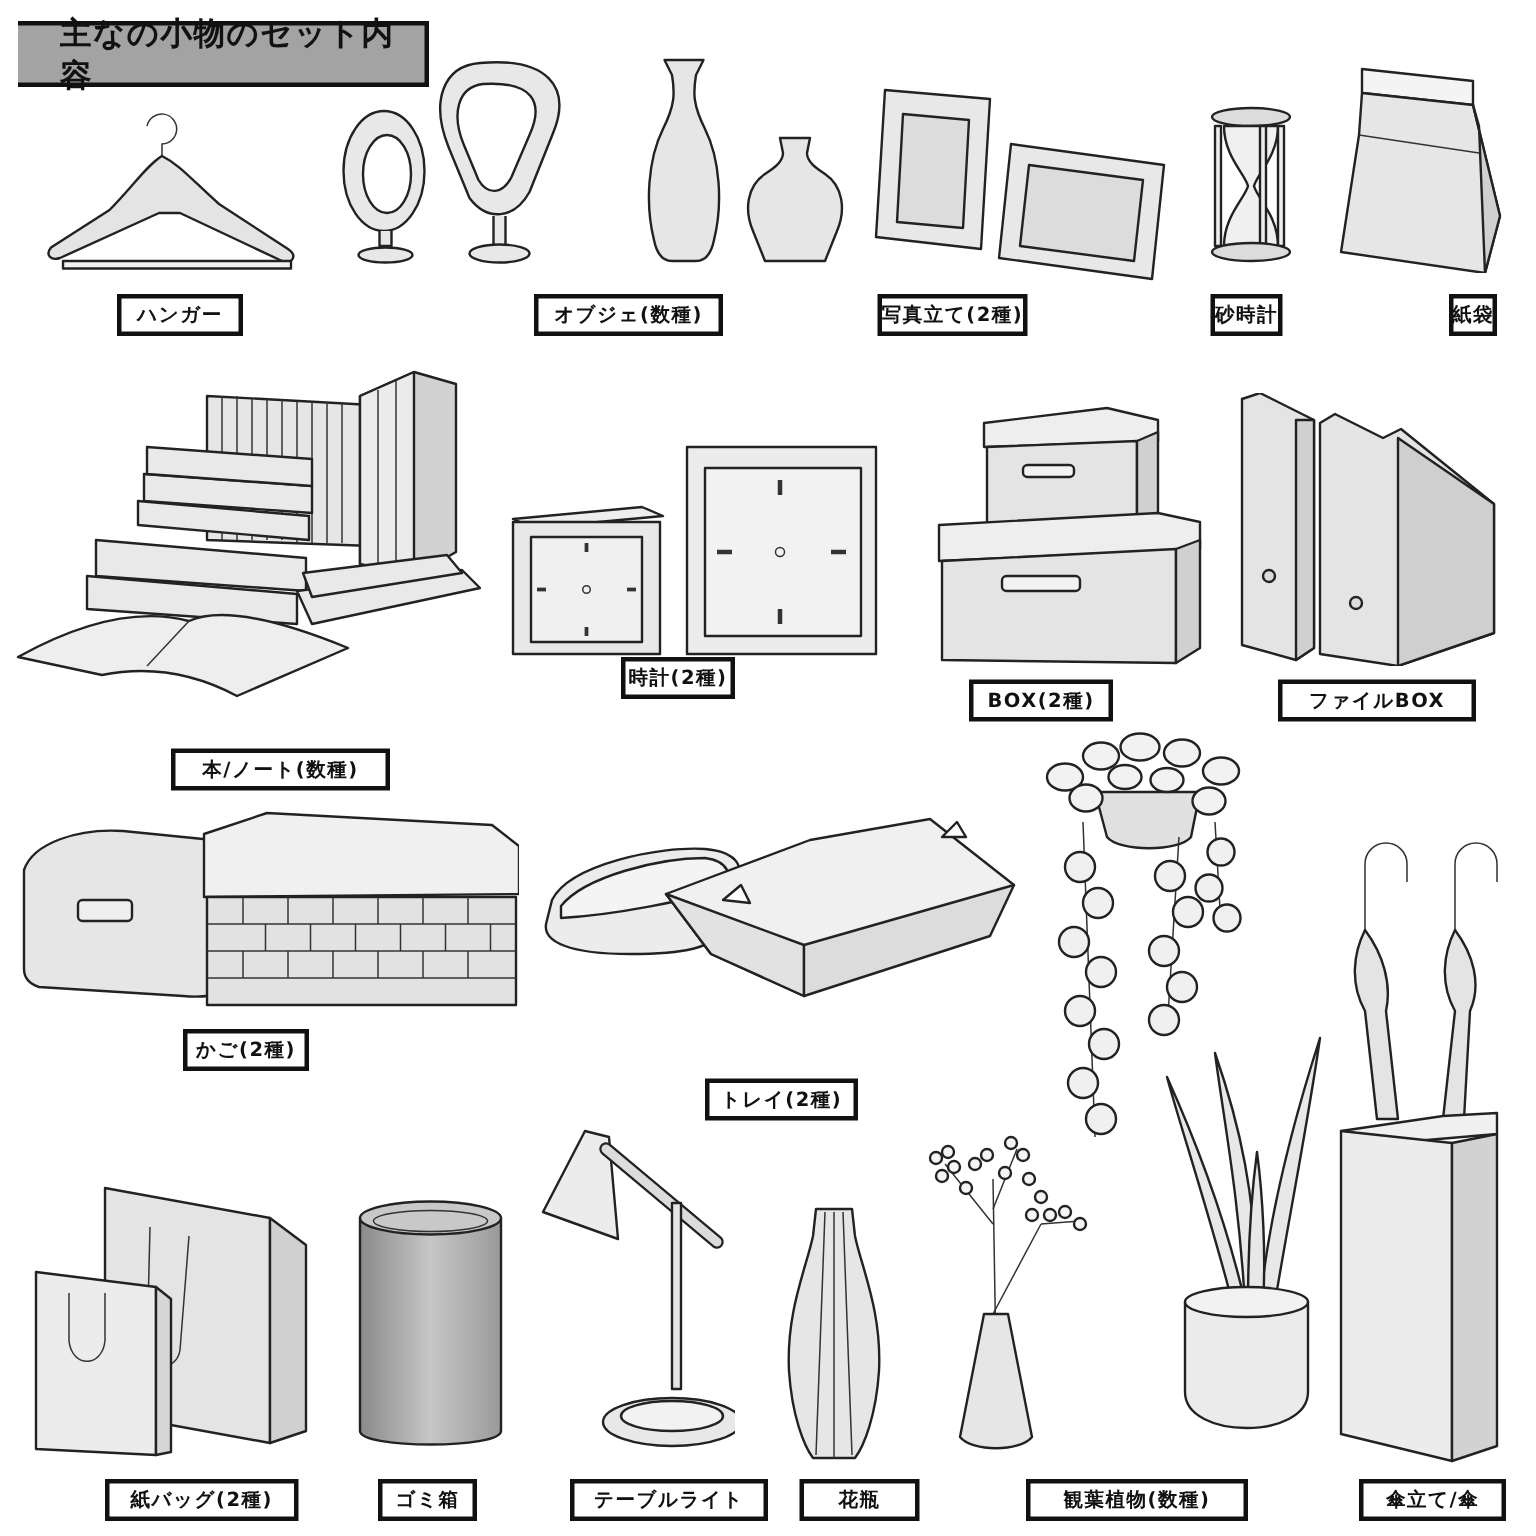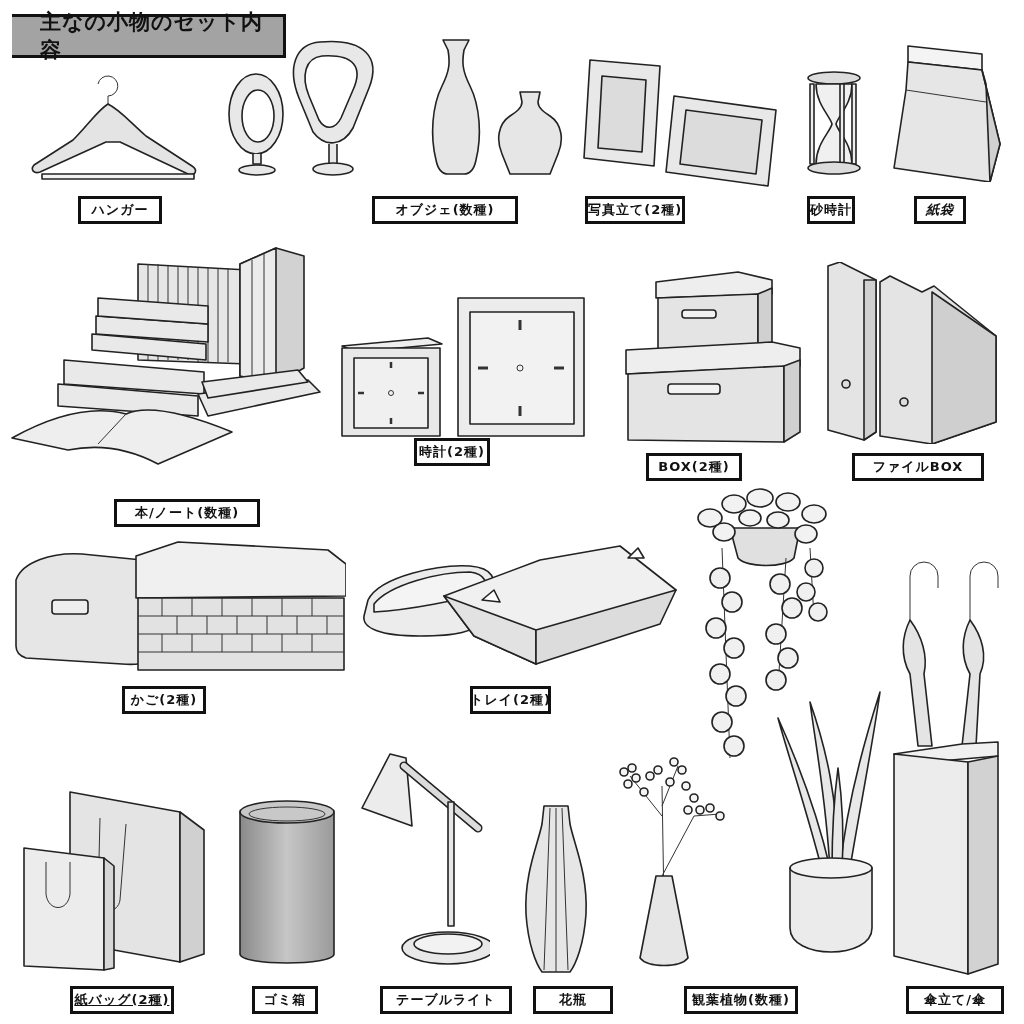--- a/index.html
+++ b/index.html
@@ -303,31 +303,31 @@
     <path d="M46 182 C30 120 10 60 2 30 C20 70 40 120 54 180 Z"></path>
     <path d="M54 182 C50 110 40 60 34 14 C50 60 62 110 62 180 Z"></path>
     <path d="M64 182 C70 120 86 60 104 4 C96 60 84 120 74 180 Z"></path>
     <path d="M56 182 C56 150 58 110 62 80 C66 110 68 150 66 182 Z"></path>
   </g>
   <path class="o" fill="#ebebeb" d="M14 180 L96 180 L96 240 C96 272 14 272 14 240 Z"></path>
   <ellipse class="o" cx="55" cy="180" rx="41" ry="10" fill="#f2f2f2"></ellipse>
 </svg>
 
 <div class="lbl" style="left:78px;top:196px;width:84px;">ハンガー</div>
-<div class="lbl" style="left:372px;top:196px;width:146px;">オブジェ(数種)</div>
+<div class="lbl" style="left:356px;top:196px;width:126px;">オブジェ(数種)</div>
 <div class="lbl" style="left:585px;top:196px;width:100px;">写真立て(2種)</div>
 <div class="lbl" style="left:807px;top:196px;width:48px;">砂時計</div>
-<div class="lbl" style="left:914px;top:196px;width:52px;font-style:italic;">紙袋</div>
+<div class="lbl" style="left:966px;top:196px;width:32px;">紙袋</div>
 
 <div class="lbl" style="left:114px;top:499px;width:146px;">本/ノート(数種)</div>
 <div class="lbl" style="left:414px;top:438px;width:76px;">時計(2種)</div>
 <div class="lbl" style="left:646px;top:453px;width:96px;">BOX(2種)</div>
 <div class="lbl" style="left:852px;top:453px;width:132px;">ファイルBOX</div>
 
 <div class="lbl" style="left:122px;top:686px;width:84px;">かご(2種)</div>
-<div class="lbl" style="left:470px;top:686px;width:81px;">トレイ(2種)</div>
-
-<div class="lbl" style="left:70px;top:986px;width:104px;text-decoration:underline;">紙バッグ(2種)</div>
+<div class="lbl" style="left:470px;top:719px;width:102px;">トレイ(2種)</div>
+
+<div class="lbl" style="left:70px;top:986px;width:129px;">紙バッグ(2種)</div>
 <div class="lbl" style="left:252px;top:986px;width:66px;">ゴミ箱</div>
 <div class="lbl" style="left:380px;top:986px;width:132px;">テーブルライト</div>
 <div class="lbl" style="left:533px;top:986px;width:80px;">花瓶</div>
-<div class="lbl" style="left:684px;top:986px;width:114px;">観葉植物(数種)</div>
+<div class="lbl" style="left:684px;top:986px;width:148px;">観葉植物(数種)</div>
 <div class="lbl" style="left:906px;top:986px;width:98px;">傘立て/傘</div>
 
 </body></html>

